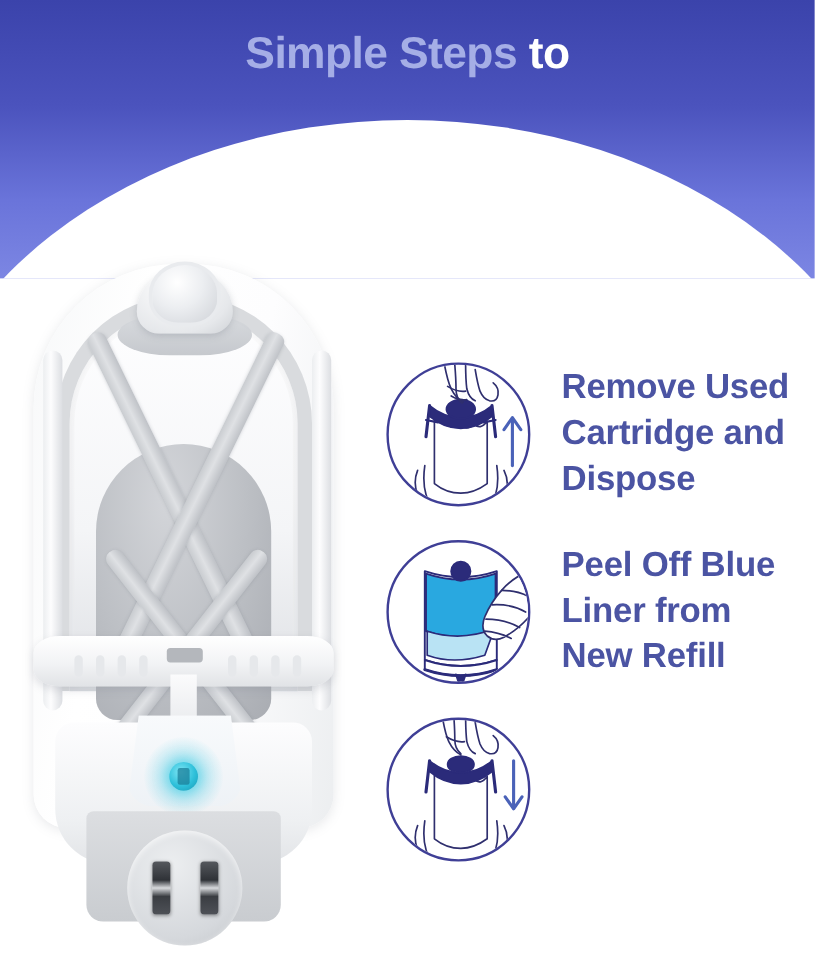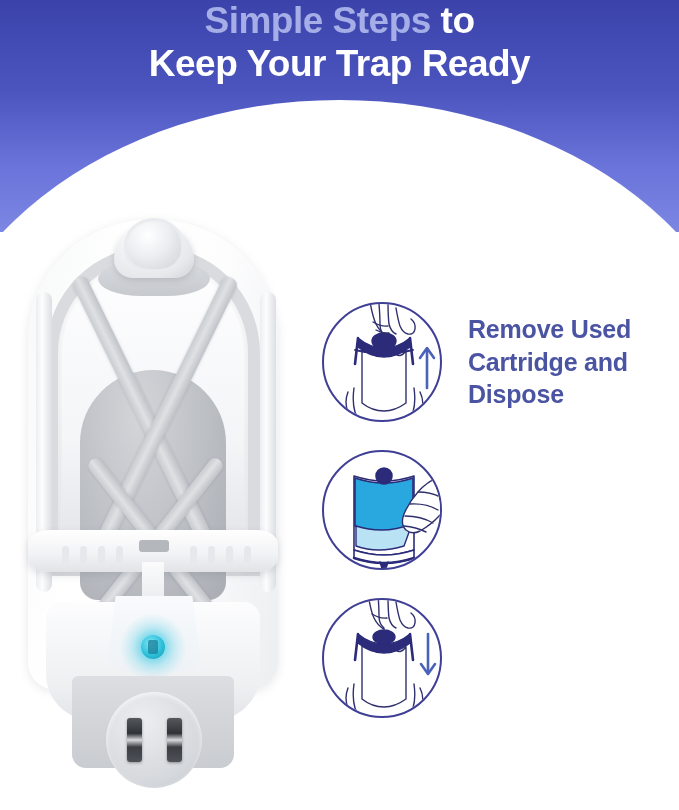--- a/index.html
+++ b/index.html
@@ -17,20 +17,21 @@
     background:linear-gradient(180deg,#3b43ab 0%,#4b53bd 38%,#6a74da 72%,#7c86e3 100%);
     overflow:hidden;
   }
   #hero-curve {
     position:absolute; left:-12%; top:100px; width:124%; height:330px;
     background:#ffffff;
     border-radius:50% 50% 0 0 / 100% 100% 0 0;
   }
   #hero-title {
     position:absolute; left:0; top:0; width:679px;
+    padding-top:24px;
     text-align:center;
     line-height:1.12;
     letter-spacing:-0.5px;
   }
   .tl { display:block; font-weight:bold; }
   #line1 { font-size:37px; }
   #line2 { font-size:37px; margin-top:2px; }
   .soft { color:#a5aee6; }
   .hard { color:#ffffff; }
 
@@ -173,36 +174,35 @@
   }
   .step { position:relative; display:flex; align-items:center; height:148px; }
   .icon-circle {
     position:relative; flex:0 0 auto;
     width:120px; height:120px; border-radius:50%;
     border:2px solid #3f3f96; background:#ffffff;
     overflow:hidden;
   }
   .step-text {
     margin-left:26px;
-    color:#4b54a3; font-weight:bold; font-size:25px; line-height:1.3;
+    color:#4b54a3; font-weight:bold; font-size:29px; line-height:1.3;
     letter-spacing:-0.2px;
     width:200px;
   }
   .icon-svg { position:absolute; left:0; top:0; width:120px; height:120px; }
 </style>
 </head>
 <body>
 
 <div id="hero">
   <div id="hero-curve"></div>
   <div id="hero-title">
     <span class="tl" id="line1">
       <span class="soft">Simple Steps</span><span class="hard"> to</span>
     </span>
-    <span class="tl hard" id="line2">Keep Your Trap Ready</span>
   </div>
 </div>
 
 <div id="product">
   <div class="pbody"></div>
 
   <div class="arch"></div>
   <div class="arch-inner"></div>
   <div class="cart"></div>
 
@@ -301,20 +301,21 @@
 
         <g fill="#ffffff" stroke="#2f2f6e" stroke-width="1.4" stroke-linejoin="round" stroke-linecap="round">
           <path d="M122 22 q-18 6 -28 18 q-9 10 -14 22 q-4 10 2 16 q6 5 14 1 q11 -6 20 -16 q8 -9 12 -20 z"></path>
           <path d="M94 40 q14 0 24 6"></path>
           <path d="M86 52 q16 -1 28 6"></path>
           <path d="M81 64 q16 0 28 7"></path>
           <path d="M80 74 q12 1 22 6"></path>
         </g>
       </svg>
     </div>
+    <div class="step-text">Peel Off Blue Liner from New Refill</div>
   </div>
 
   <div class="step">
     <div class="icon-circle">
       <svg class="icon-svg" viewBox="0 0 120 120">
         <g fill="none" stroke="#2f2f6e" stroke-width="1.4" stroke-linejoin="round" stroke-linecap="round">
           <path d="M38 44 q4 6 10 4 q5 7 11 1 q6 7 12 0 q5 6 11 -2 l0 52 q-11 8 -22 8 q-12 0 -22 -8 z" fill="#ffffff"></path>
           <path d="M34 34 q12 10 26 10 q14 0 26 -10 l0 9 q-12 10 -26 10 q-14 0 -26 -10 z" fill="#2b2b7a" stroke="#2b2b7a"></path>
           <path d="M34 34 l-3 26" stroke="#2b2b7a" stroke-width="2.6"></path>
           <path d="M86 34 l3 26" stroke="#2b2b7a" stroke-width="2.6"></path>

